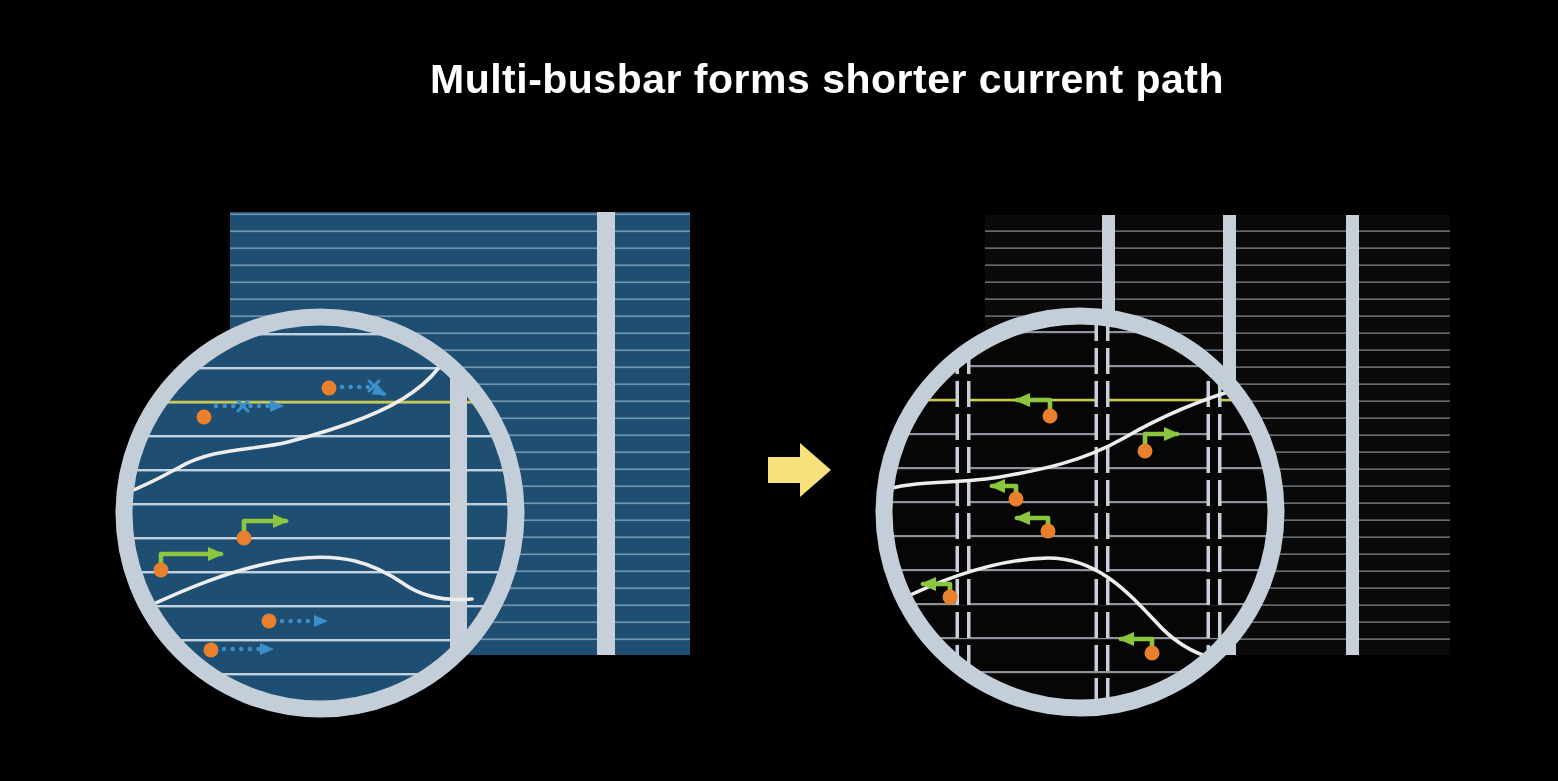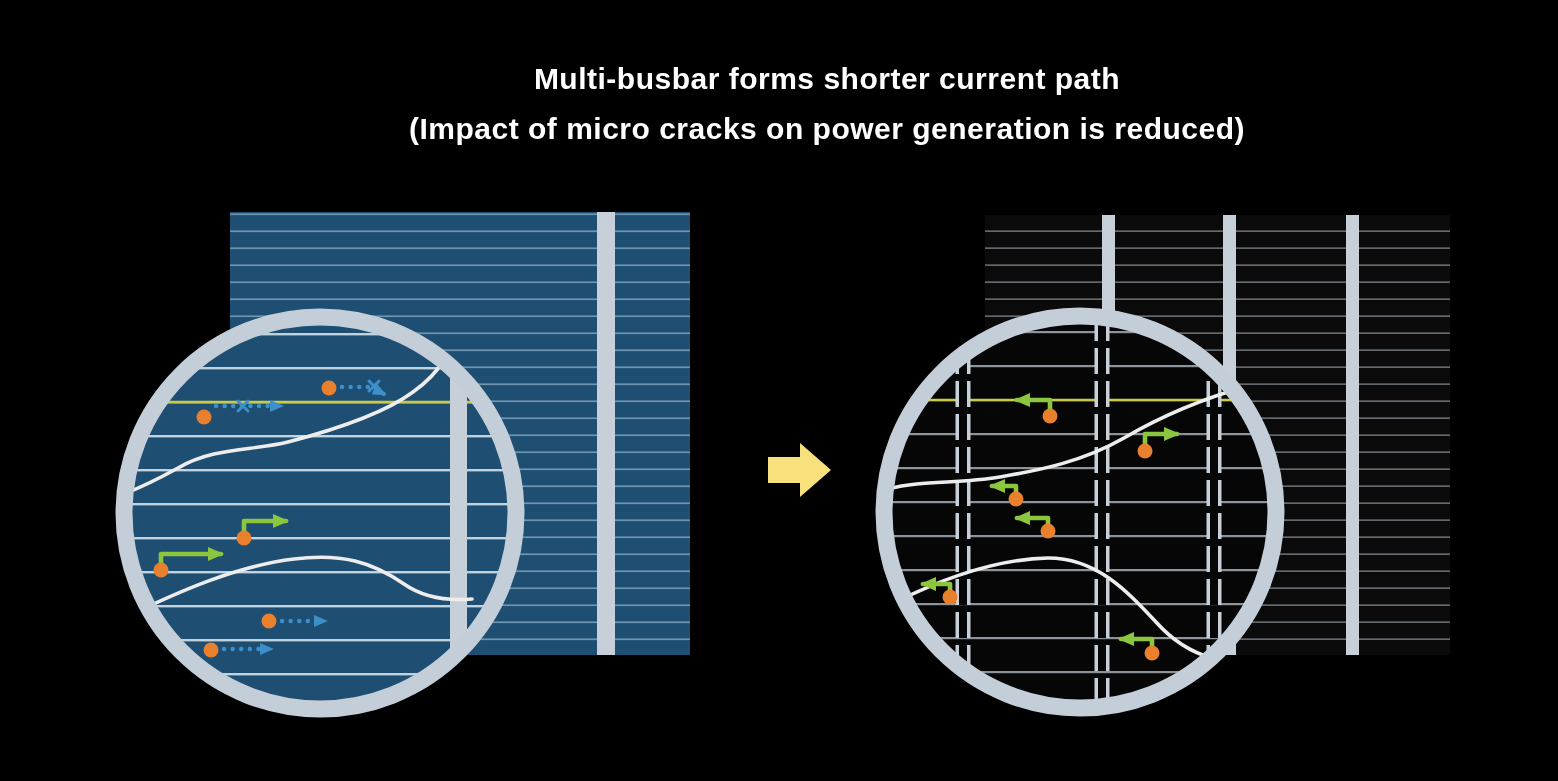--- a/index.html
+++ b/index.html
@@ -3,23 +3,23 @@
 <meta charset="utf-8">
 <style>
   html,body{margin:0;padding:0;background:var(--bg,#000);}
   .stage{
     position:relative;width:1558px;height:781px;overflow:hidden;
     background:var(--bg,#000);
     font-family:"Liberation Sans", sans-serif;
   }
   .title{
     position:absolute;top:54px;left:827px;transform:translateX(-50%);
-    text-align:center;white-space:nowrap;
+    white-space:nowrap;
     color:var(--title-text,#fff);
-    font-size:30px;font-weight:700;line-height:50px;letter-spacing:.5px;
+    font-size:41px;font-weight:700;line-height:50px;letter-spacing:.5px;
   }
   svg.diagram{position:absolute;left:0;top:0;}
   
   .f-bg-left{fill:var(--cell-left,#1f4e73);}
   .f-line-left{fill:var(--finger-left,#6e95ad);}
   .f-line-left-zoom{fill:var(--finger-left-zoom,#c3d3dd);}
   .f-bg-right{fill:var(--cell-right,#0a0a0b);}
   .f-line-right{fill:var(--finger-right,#6d7379);}
   .f-bg-right-zoom{fill:var(--cell-right-zoom,#060607);}
   .f-line-right-zoom{fill:var(--finger-right-zoom,#8d939a);}
@@ -38,21 +38,20 @@
   .seg-rail{stroke:var(--busbar,#c7d0d9);stroke-width:15;stroke-dasharray:26 7;fill:none;}
   .seg-core{stroke:var(--cell-right-zoom,#060607);stroke-width:8;stroke-dasharray:26 7;fill:none;}
 </style>
 </head>
 <body>
 
 <div class="stage">
 
   <div class="title">
     <div class="title-line">Multi-busbar forms shorter current path</div>
-    <div class="title-line">(Impact of micro cracks on power generation is reduced)</div>
   </div>
 
   <svg class="diagram" width="1558" height="781" viewBox="0 0 1558 781" xmlns="http://www.w3.org/2000/svg">
     <defs>
       <pattern id="patL" patternUnits="userSpaceOnUse" width="20" height="17">
         <rect width="20" height="17" class="f-bg-left"></rect>
         <rect y="9.4" width="20" height="1.7" class="f-line-left"></rect>
       </pattern>
       <pattern id="patLZ" patternUnits="userSpaceOnUse" width="20" height="34">
         <rect width="20" height="34" class="f-bg-left"></rect>

